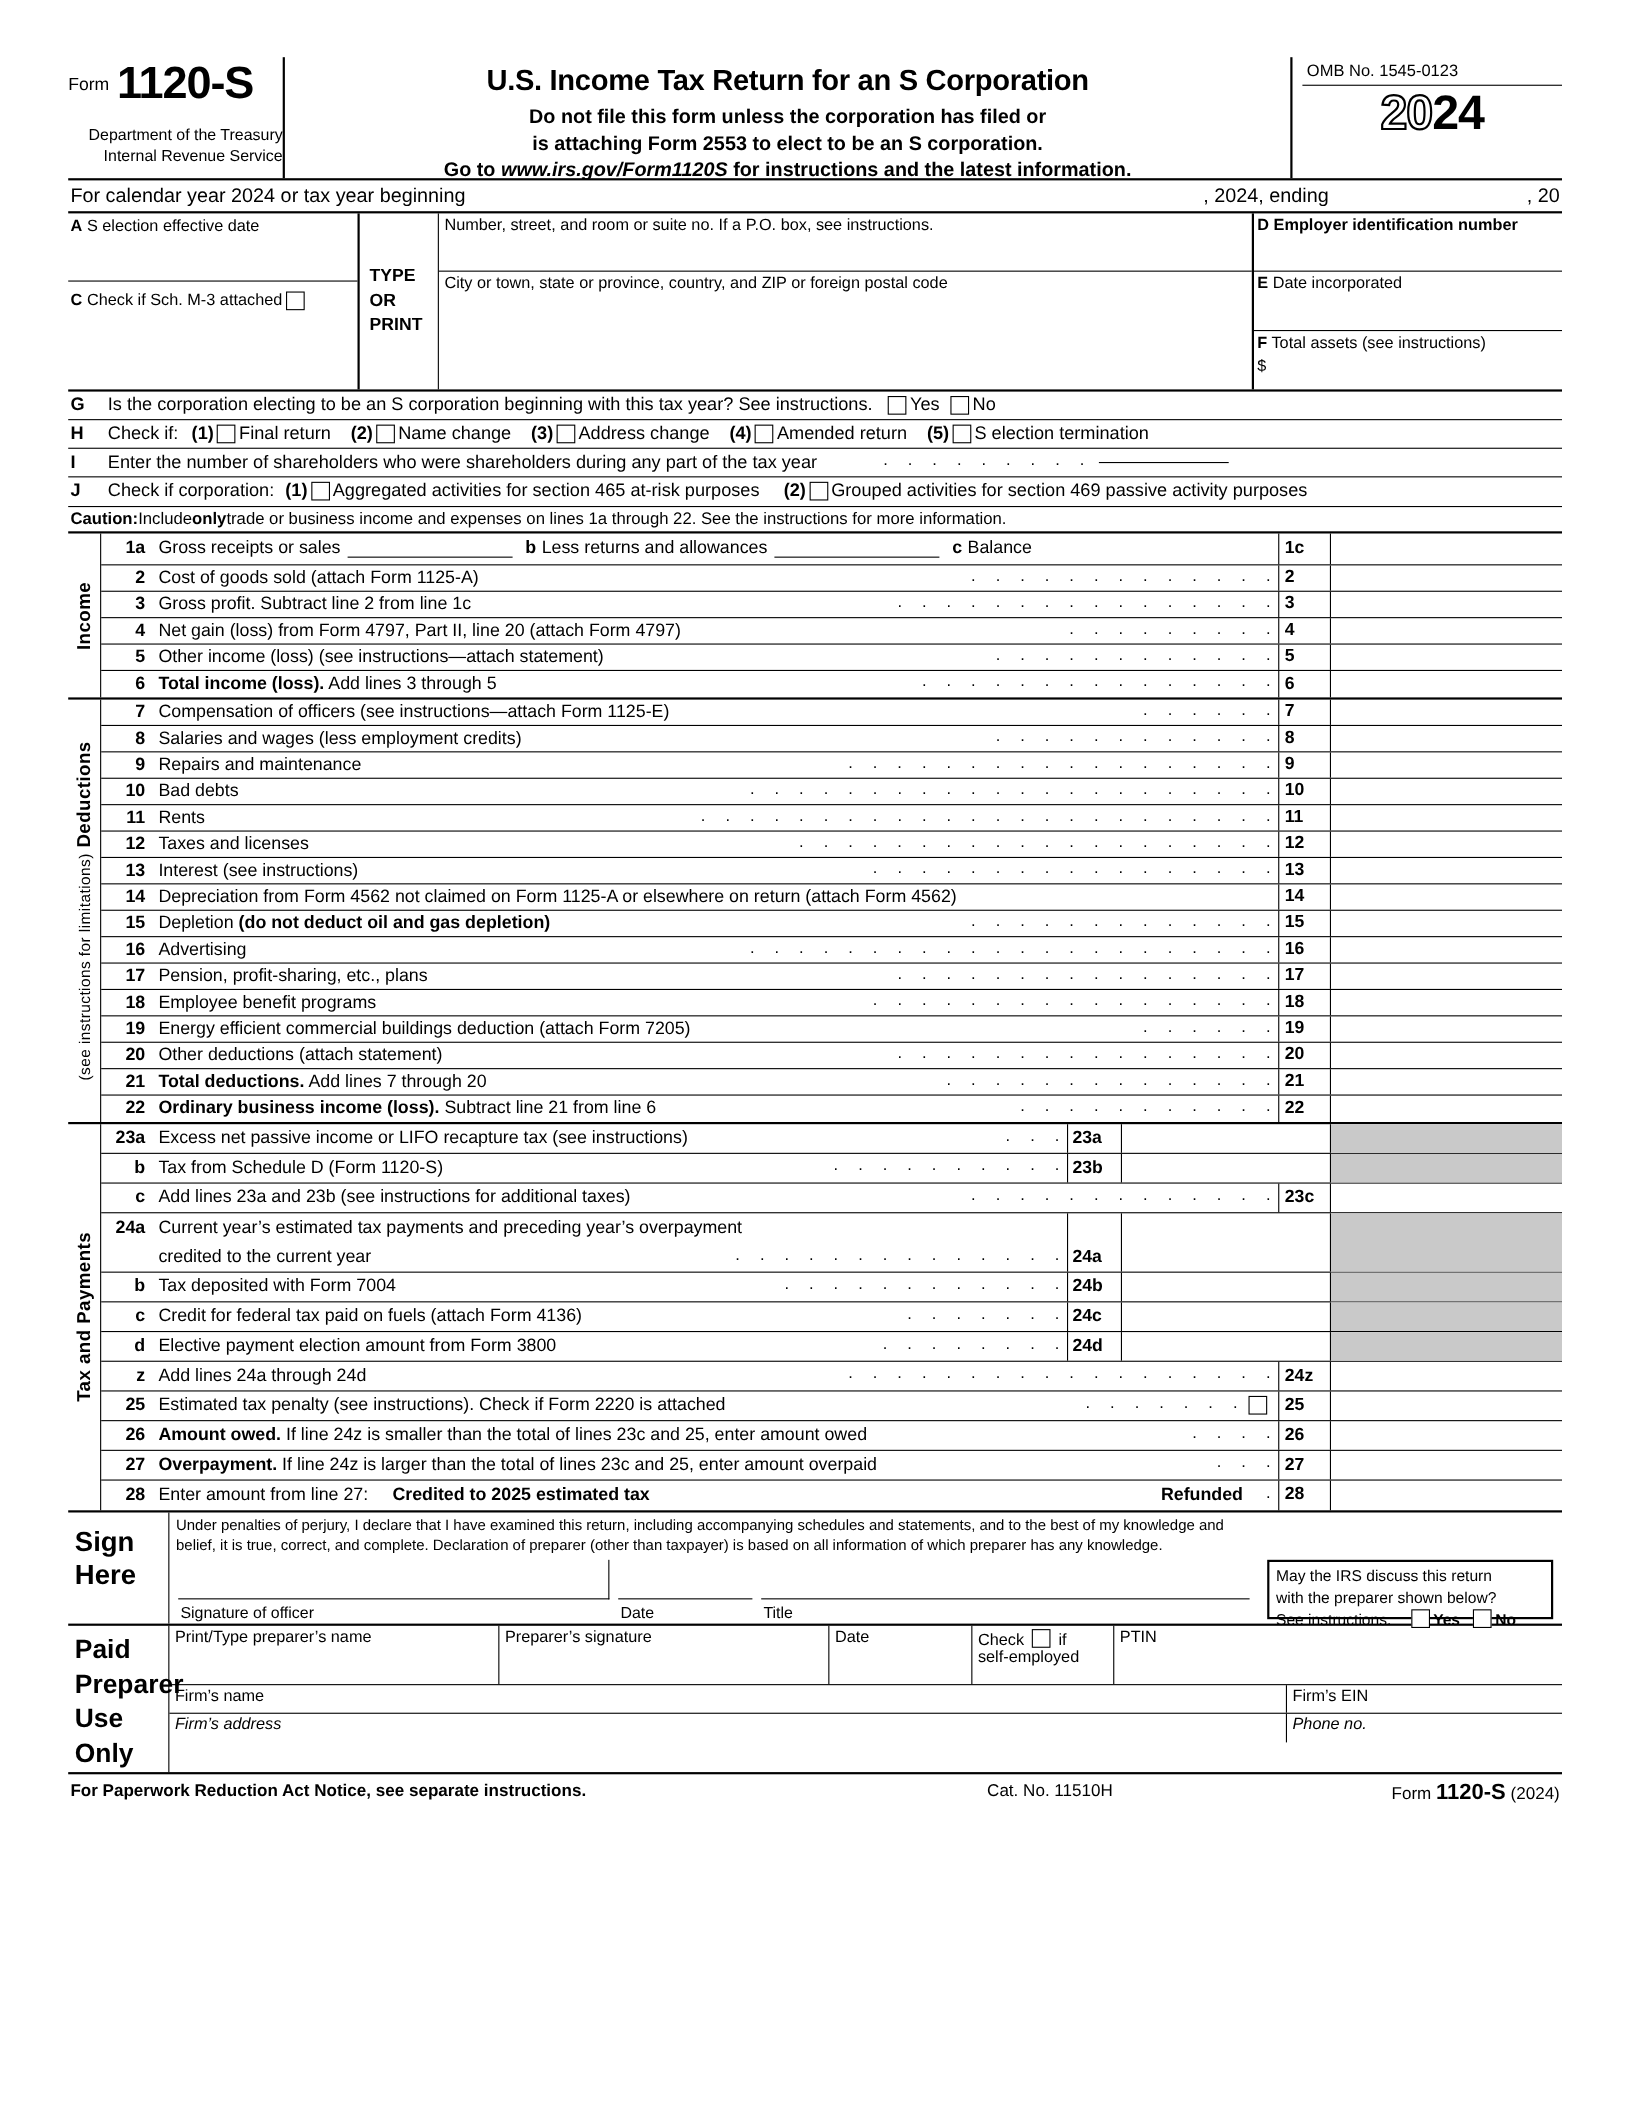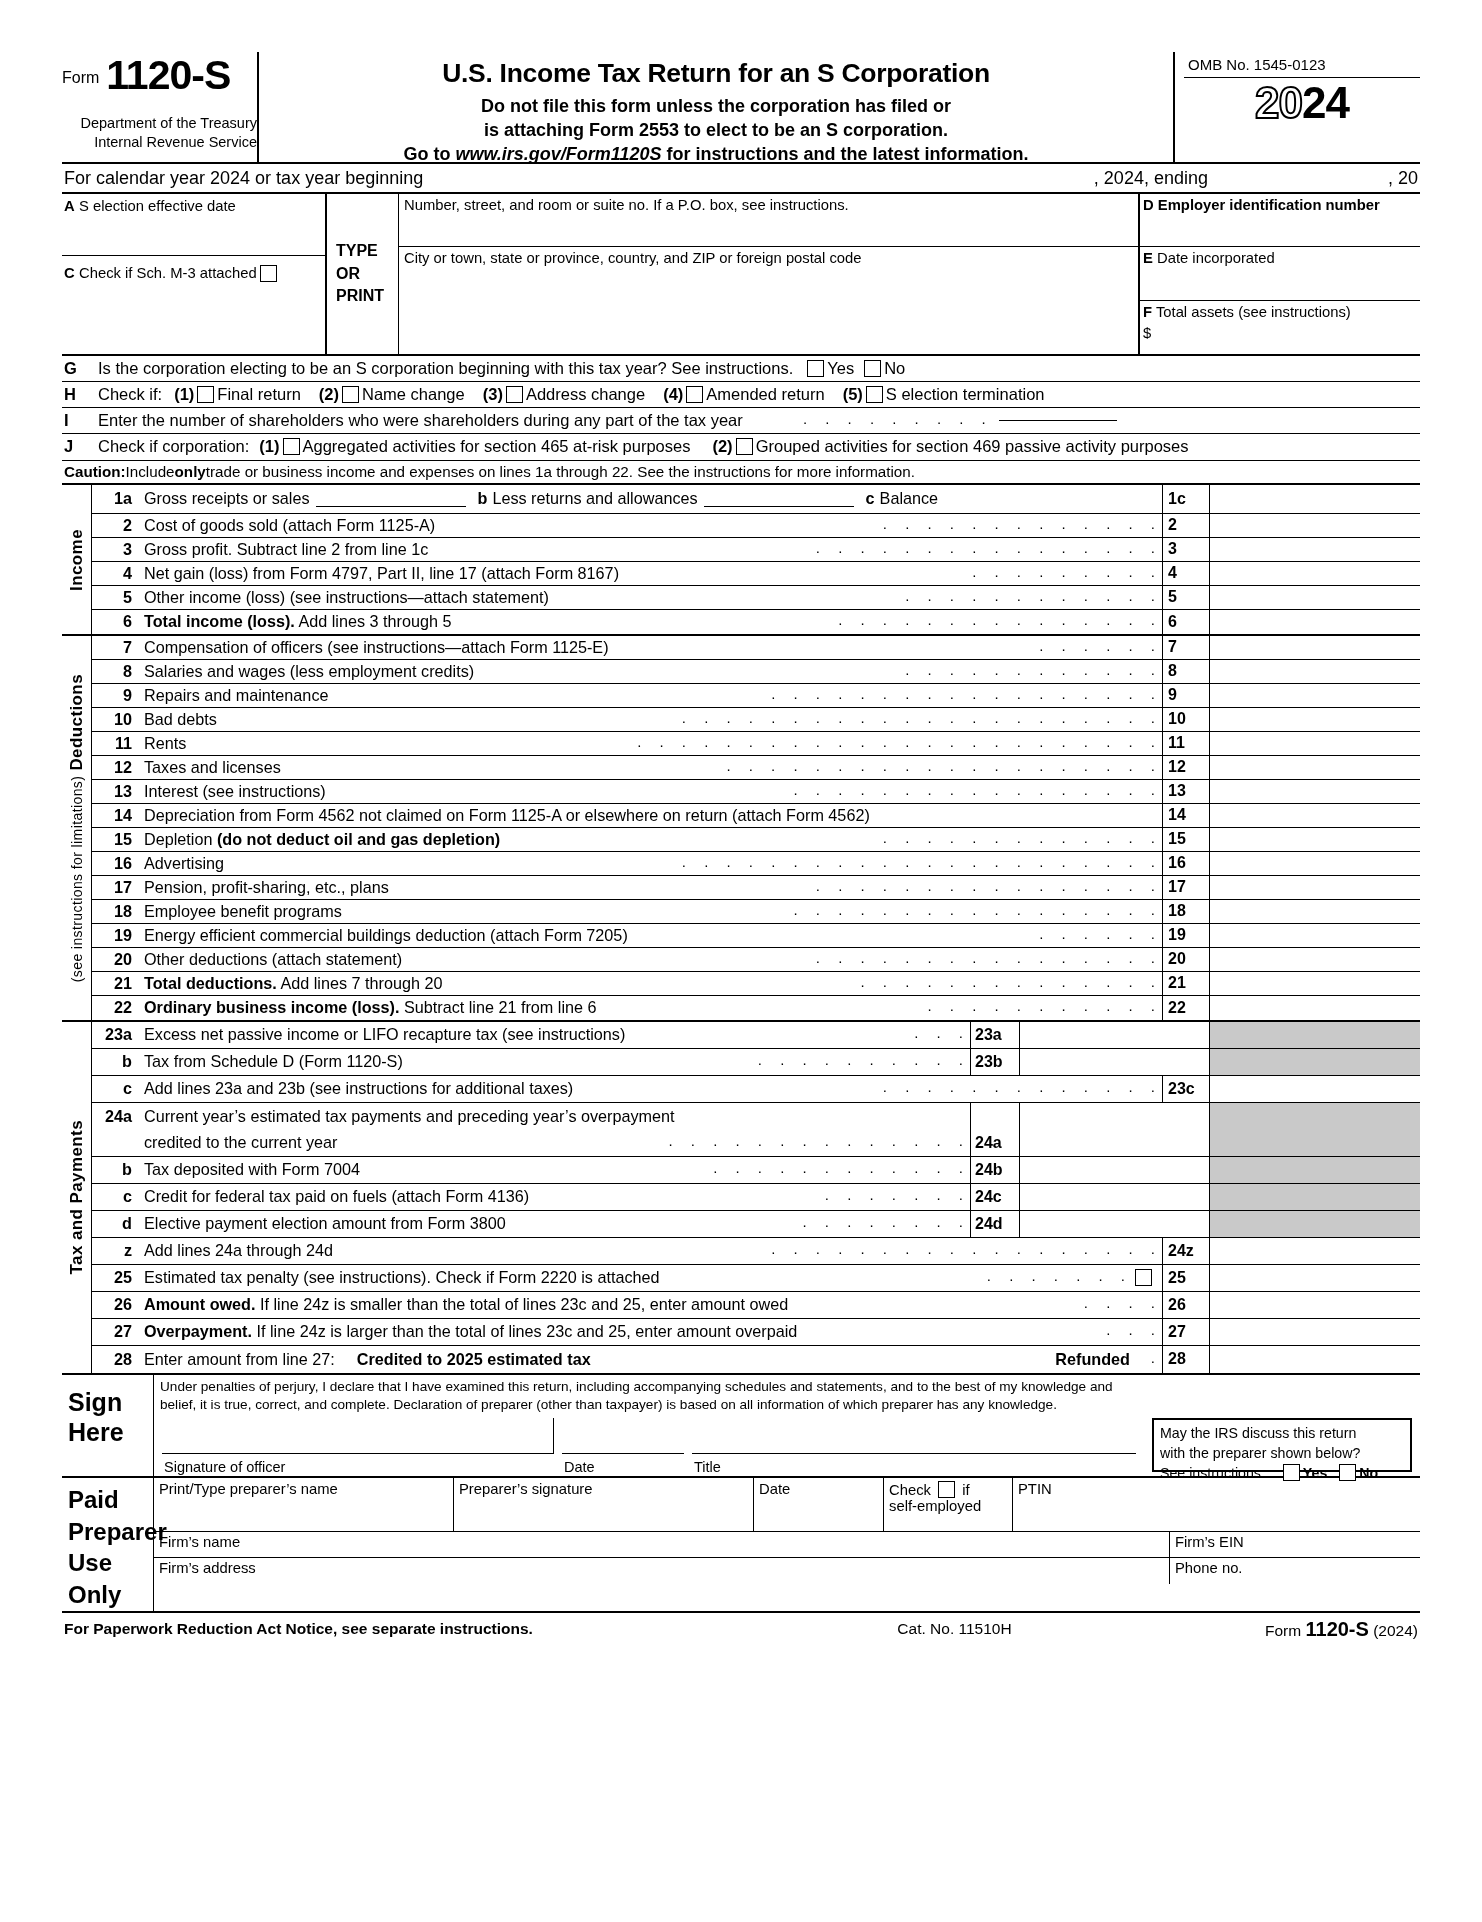--- a/index.html
+++ b/index.html
@@ -123,21 +123,21 @@
   .pp-row1 { display:flex; height:54px; border-bottom:1.3px solid #000; }
   .pp-row1 > div { padding:3px 0 0 5px; font-size:14.8px; border-right:1.3px solid #000; }
   .pp-row1 > div:last-child { border-right:none; }
   .pp-name { width:300px; flex:0 0 300px; }
   .pp-sig  { width:300px; flex:0 0 300px; }
   .pp-date { width:130px; flex:0 0 130px; }
   .pp-check{ flex:1 1 auto; display:flex; }
   .pp-check .cleft { width:128px; flex:0 0 128px; }
   .pp-check .cright { flex:1 1 auto; border-left:1.3px solid #000; padding-left:5px; }
   .pp-row2 { display:flex; height:26px; border-bottom:1.3px solid #000; }
-  .pp-row3 { display:flex; height:26px; }
+  .pp-row3 { display:flex; height:26px;font-style:italic; }
   .pp-row2 > div, .pp-row3 > div { padding:2px 0 0 5px; font-size:14.8px; }
   .pp-left { flex:1 1 auto; border-right:1.3px solid #000; }
   .pp-right{ width:250px; flex:0 0 250px; }
 
   .footer { display:flex; align-items:center; font-size:15.5px; padding:5px 2px 0 2px; }
   .footer .f1 { font-weight:bold; width:580px; }
   .footer .f2 { flex:1 1 auto; }
   .footer .f3 { font-size:15.5px; }
   .footer .f3 .big { font-size:20px; font-weight:bold; }
 </style>
@@ -317,21 +317,21 @@
       <div class="ln">
         <span class="num">3</span>
         <span class="txt">Gross profit. Subtract line 2 from line 1c</span>
         <span class="leaders">. . . . . . . . . . . . . . . .</span>
         <span class="amtlab">3</span>
         <span class="amt"></span>
       </div>
 
       <div class="ln">
         <span class="num">4</span>
-        <span class="txt">Net gain (loss) from Form 4797, Part II, line 17 (attach Form 8167)</span>
+        <span class="txt">Net gain (loss) from Form 4797, Part II, line 20 (attach Form 4797)</span>
         <span class="leaders">. . . . . . . . .</span>
         <span class="amtlab">4</span>
         <span class="amt"></span>
       </div>
 
       <div class="ln">
         <span class="num">5</span>
         <span class="txt">Other income (loss) (see instructions—attach statement)</span>
         <span class="leaders">. . . . . . . . . . . .</span>
         <span class="amtlab">5</span>

